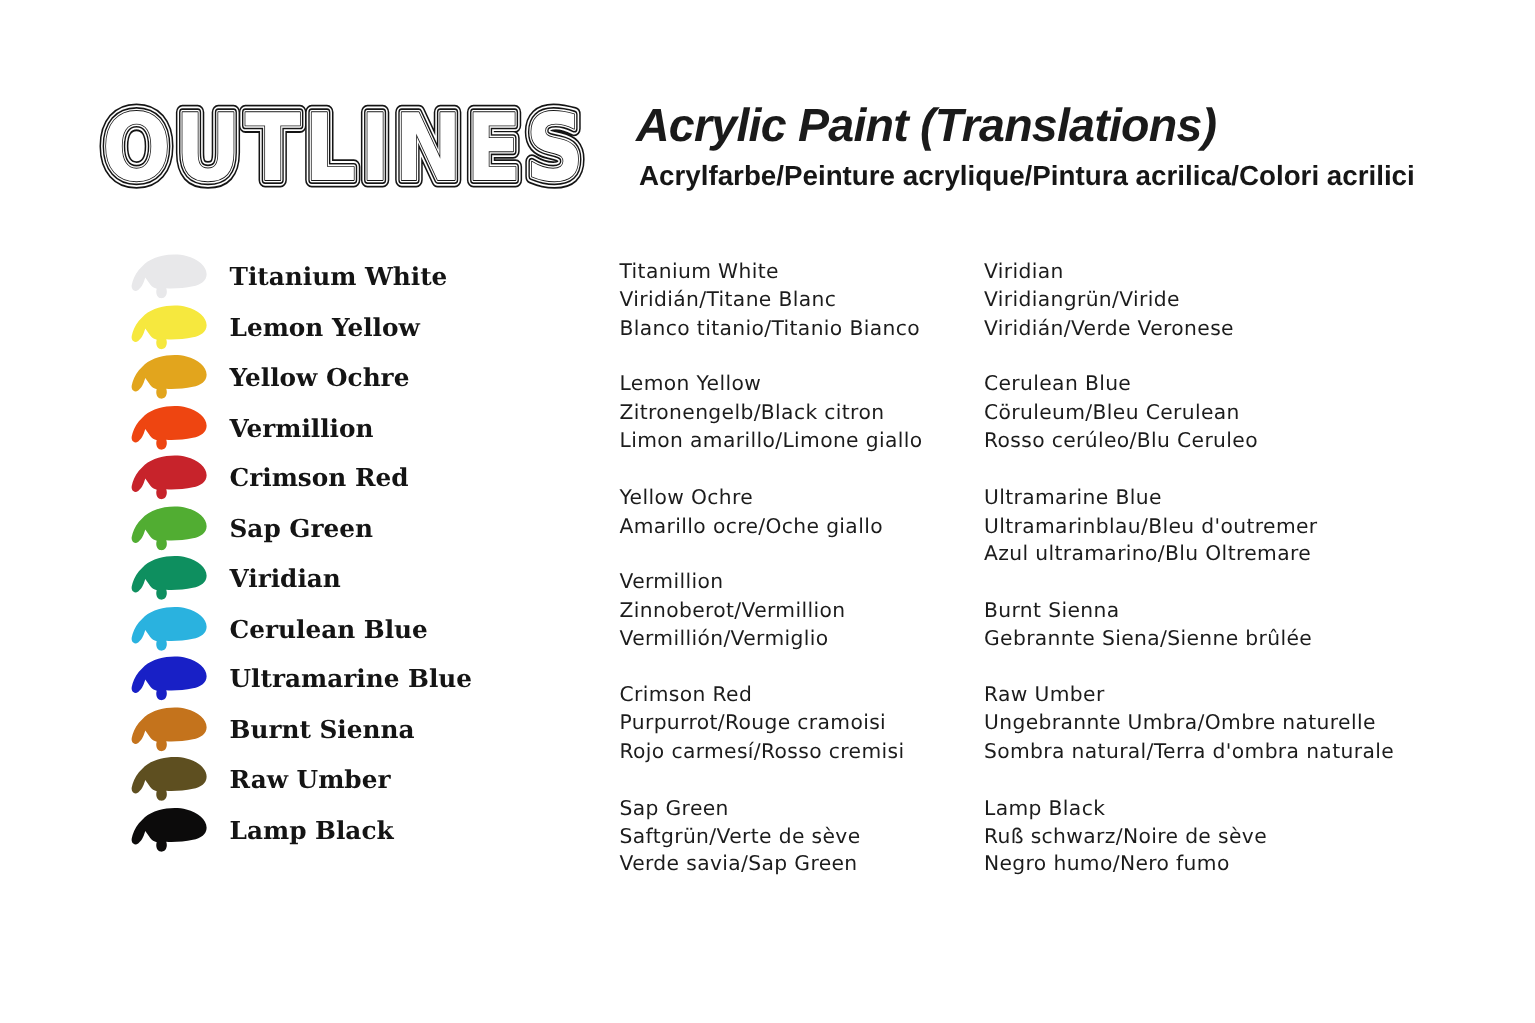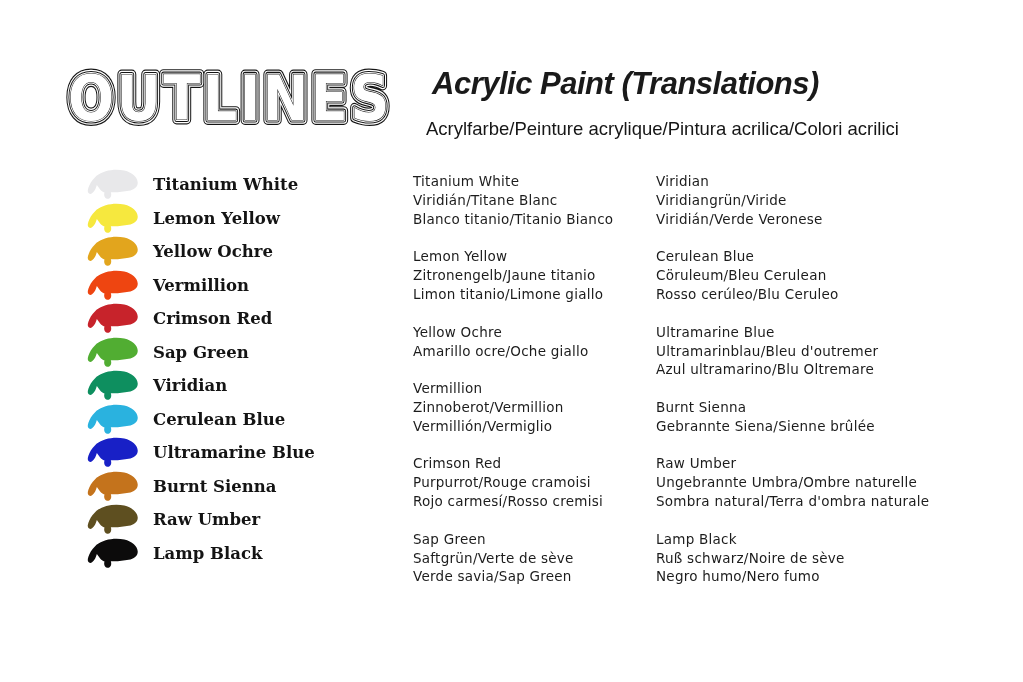--- a/index.html
+++ b/index.html
@@ -25,26 +25,26 @@
   .logo-l2 { fill: none; stroke: #ffffff; stroke-width: 7.6; }
   .logo-l3 { fill: none; stroke: #141414; stroke-width: 5.2; }
   .logo-l4 { fill: none; stroke: #ffffff; stroke-width: 3;   }
   .logo-l5 { fill: none; stroke: #141414; stroke-width: 1.2; }
   .logo-l6 { fill: #ffffff; stroke: none; }
 
   .page-title {
     position: absolute; left: 424px; top: 66px;
     font-style: italic; font-weight: 700;
     font-size: 31px; letter-spacing: -0.5px;
-    color: #1a1a1a; white-space: nowrap; margin-left: 8px;
+    color: #1a1a1a; white-space: nowrap;
   }
   .page-subtitle {
     position: absolute; left: 426px; top: 106px;
-    font-size: 18.5px; font-weight: 400;
-    color: #161616; white-space: nowrap; margin-top: 12px;
+    font-size: 18.5px; font-weight: 700;
+    color: #161616; white-space: nowrap;
   }
 
   
   .swatch-list {
     position: absolute; left: 82px; top: 168px;
     display: flex; flex-direction: column;
   }
   .swatch-row {
     height: 33.5px;
     display: flex; align-items: center;
@@ -183,22 +183,22 @@
 </div>
 
 <div class="tcol tcol-1">
   <div class="tgroup">
     <div class="tline">Titanium White</div>
     <div class="tline">Viridián/Titane Blanc</div>
     <div class="tline">Blanco titanio/Titanio Bianco</div>
   </div>
   <div class="tgroup">
     <div class="tline">Lemon Yellow</div>
-    <div class="tline">Zitronengelb/Jaune titanio</div>
-    <div class="tline">Limon titanio/Limone giallo</div>
+    <div class="tline">Zitronengelb/Black citron</div>
+    <div class="tline">Limon amarillo/Limone giallo</div>
   </div>
   <div class="tgroup">
     <div class="tline">Yellow Ochre</div>
     <div class="tline">Amarillo ocre/Oche giallo</div>
   </div>
   <div class="tgroup">
     <div class="tline">Vermillion</div>
     <div class="tline">Zinnoberot/Vermillion</div>
     <div class="tline">Vermillión/Vermiglio</div>
   </div>

